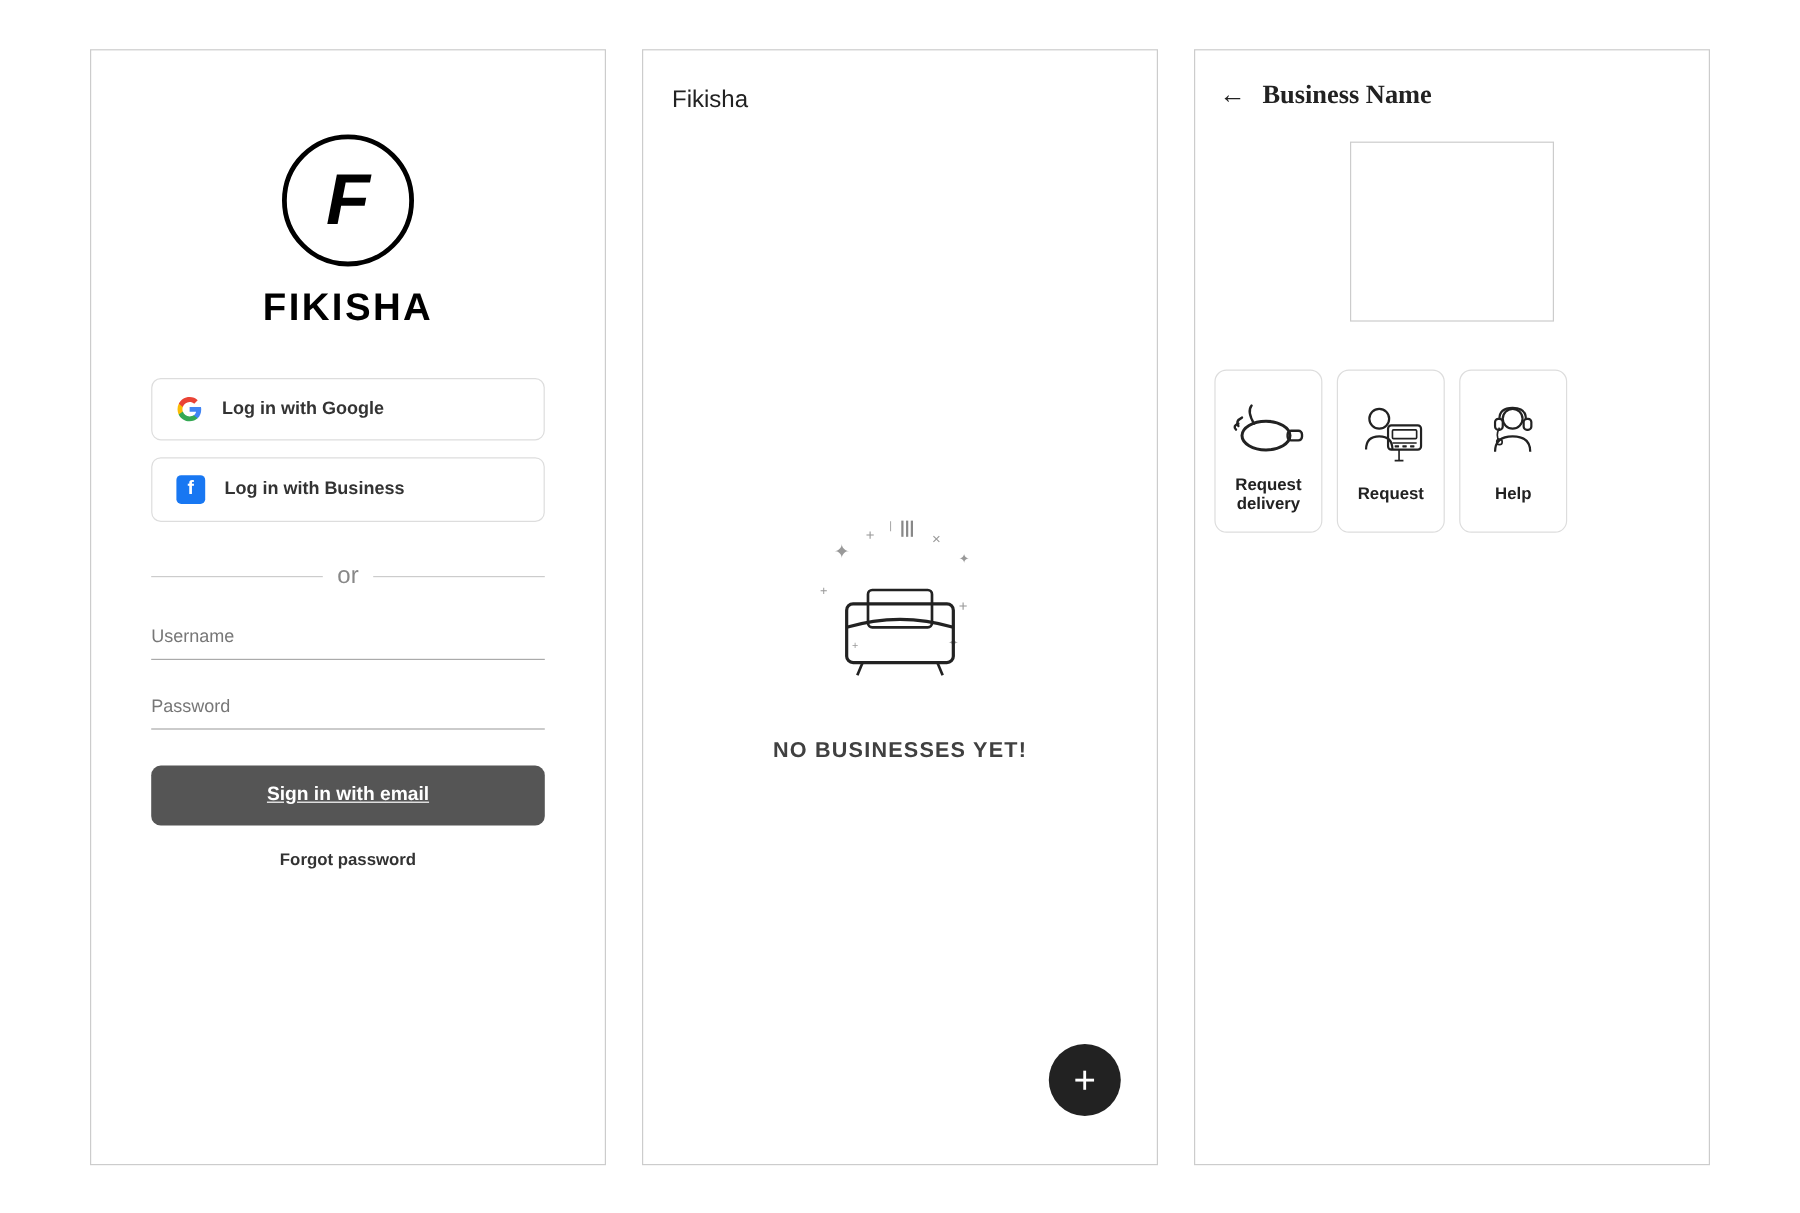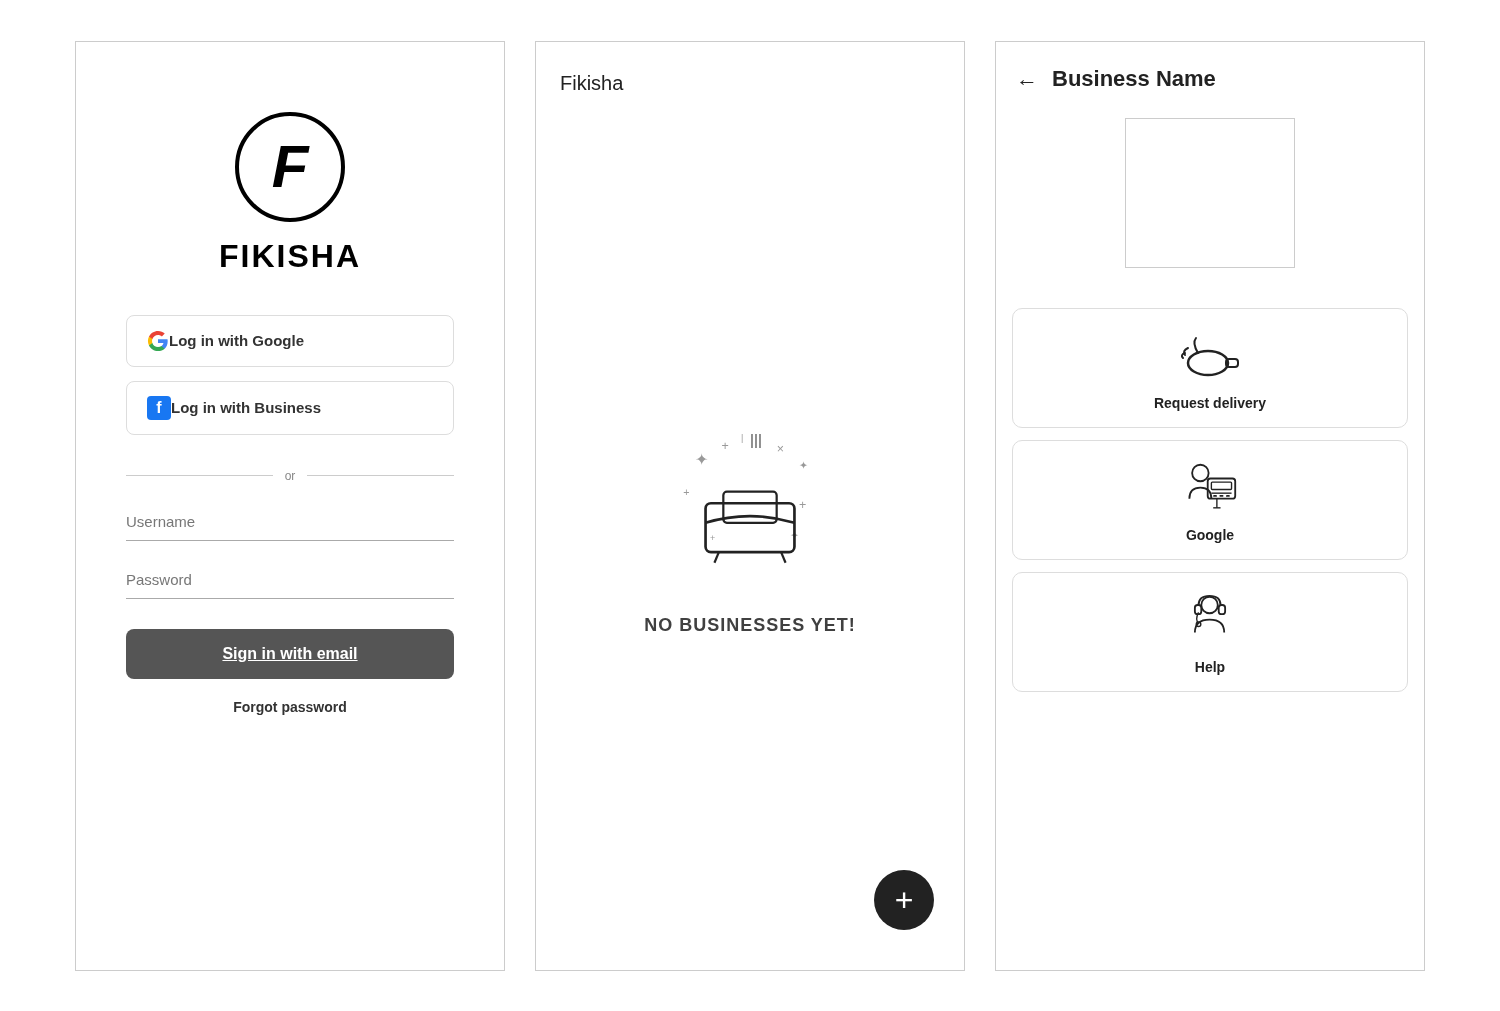--- a/index.html
+++ b/index.html
@@ -74,20 +74,21 @@
       align-items: center;
       padding: 14px 20px;
       border: 1.5px solid #ddd;
       border-radius: 8px;
       background: #fff;
       cursor: pointer;
       margin-bottom: 14px;
       font-size: 15px;
       font-weight: 600;
       color: #333;
+      gap: 16px;
     }
     .google-icon {
       width: 22px;
       height: 22px;
       flex-shrink: 0;
     }
     .facebook-icon {
       width: 24px;
       height: 24px;
       flex-shrink: 0;
@@ -100,21 +101,21 @@
       font-weight: 900;
       font-size: 16px;
     }
     .or-divider {
       display: flex;
       align-items: center;
       width: 100%;
       margin: 20px 0;
       gap: 12px;
       color: #888;
-      font-size: 12px;
+      font-size: 20px;
     }
     .or-divider::before, .or-divider::after {
       content: '';
       flex: 1;
       height: 1px;
       background: #ccc;
     }
     .text-input {
       width: 100%;
       border: none;
@@ -218,31 +219,32 @@
     }
     .back-arrow {
       font-size: 22px;
       cursor: pointer;
       color: #222;
     }
     .business-title {
       font-size: 22px;
       font-weight: 600;
       color: #222;
+      font-family: Liberation Serif, serif;
     }
     .business-image-placeholder {
       width: 170px;
       height: 150px;
       border: 1.5px solid #ccc;
       margin: 10px auto 30px;
       display: block;
     }
     .grid-actions {
       display: grid;
-      grid-template-columns: 1fr;
+      grid-template-columns: 1fr 1fr 1fr 1fr;
       gap: 12px;
       padding: 0 16px;
       margin-top: 10px;
     }
     .action-card {
       border: 1.5px solid #ddd;
       border-radius: 10px;
       display: flex;
       flex-direction: column;
       align-items: center;
@@ -394,21 +396,21 @@
             <line x1="34" y1="34" x2="56" y2="34" stroke="#222" stroke-width="1.5"></line>
 
             <rect x="36" y="36" width="4" height="2" fill="#222" rx="0.5"></rect>
             <rect x="43" y="36" width="4" height="2" fill="#222" rx="0.5"></rect>
             <rect x="50" y="36" width="4" height="2" fill="#222" rx="0.5"></rect>
 
             <line x1="40" y1="40" x2="40" y2="50" stroke="#222" stroke-width="1.5"></line>
             <line x1="36" y1="50" x2="44" y2="50" stroke="#222" stroke-width="1.5"></line>
           </svg>
         </div>
-        <span class="action-label">Google</span>
+        <span class="action-label">Request</span>
       </div>
 
       <div class="action-card">
         <div class="action-icon">
           <svg viewBox="0 0 65 60" width="65" height="55">
 
             <circle cx="32" cy="12" r="9" fill="none" stroke="#222" stroke-width="2"></circle>
 
             <path d="M16,42 Q16,28 32,28 Q48,28 48,42" fill="none" stroke="#222" stroke-width="2"></path>
 

